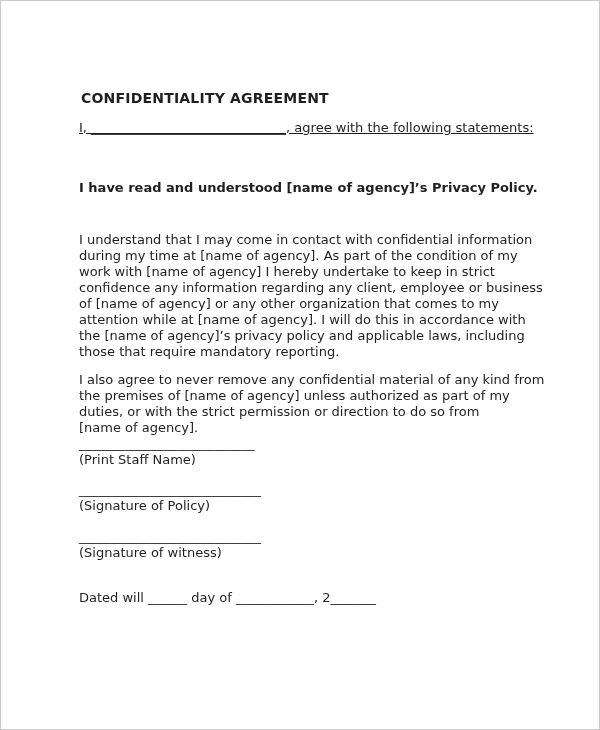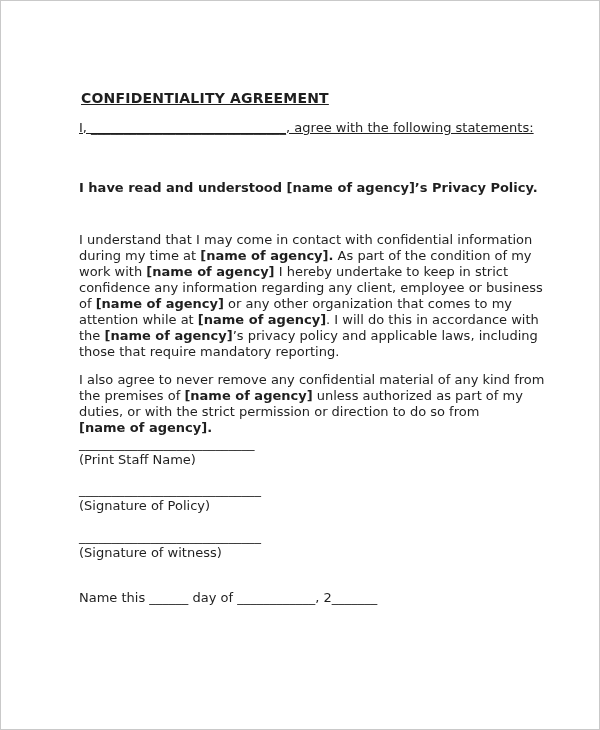--- a/index.html
+++ b/index.html
@@ -24,39 +24,38 @@
   .page * {
     box-sizing: border-box;
   }
   .doc-title {
     font-size: 14px;
     font-weight: bold;
     line-height: 16px;
     margin: 89px 0 0 2px;
     letter-spacing: 0.2px;
     white-space: nowrap;
-    text-decoration: underline;
   }
   .intro-line {
     margin: 14px 0 0 0;
     white-space: nowrap;
     text-decoration: underline;
   }
   .statement-line {
     margin: 44px 0 0 0;
     font-weight: bold;
     white-space: nowrap;
   }
   .par {
     margin: 0;
     white-space: nowrap;
   }
   .par-1 { margin-top: 36px; }
   .par-2 { margin-top: 12px; }
-  .b { font-weight: bold; margin-top: 36px; }
+  .b { font-weight: normal; margin-top: 36px; }
   .sig-block { white-space: nowrap; }
   .sig-1 { }
   .sig-2 { margin-top: 14px; }
   .sig-3 { margin-top: 15px; }
   .sig-line { letter-spacing: 0; }
   .dated-line {
     margin: 29px 0 0 0;
     white-space: nowrap;
   }
 </style>
@@ -83,15 +82,15 @@
   <div class="sig-block sig-2">
     <div class="sig-line">____________________________</div>
     <div class="sig-label">(Signature of Policy)</div>
   </div>
 
   <div class="sig-block sig-3">
     <div class="sig-line">____________________________</div>
     <div class="sig-label">(Signature of witness)</div>
   </div>
 
-  <p class="dated-line">Name this ______ day of ____________, 2_______</p>
+  <p class="dated-line">Dated will ______ day of ____________, 2_______</p>
 
 </div>
 
 </body></html>

